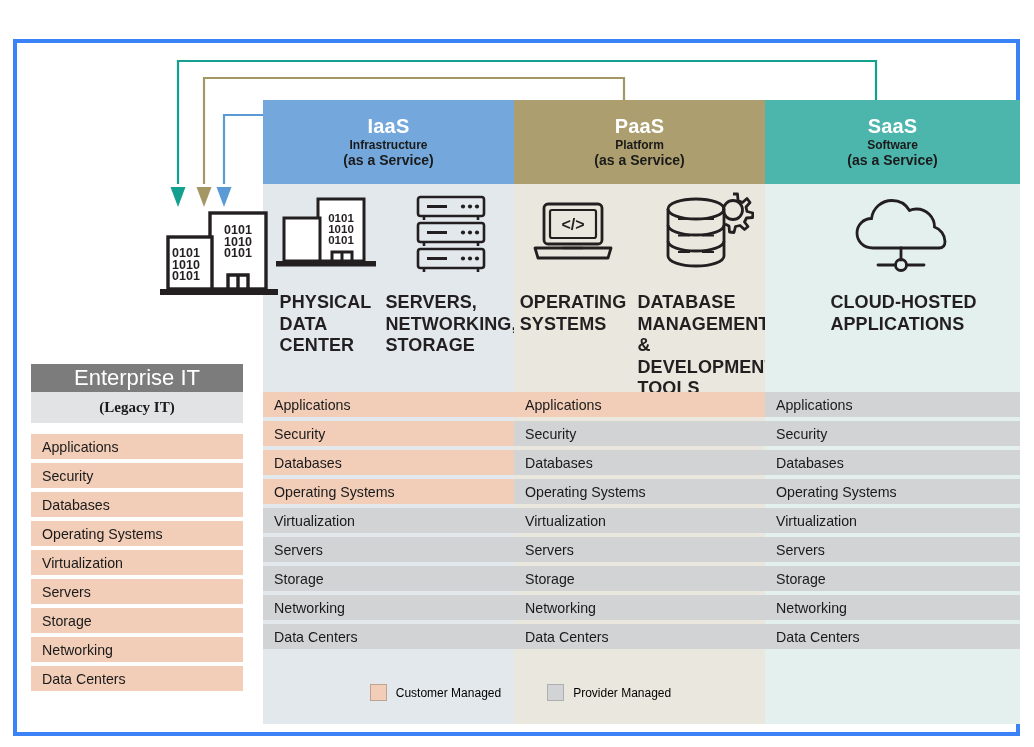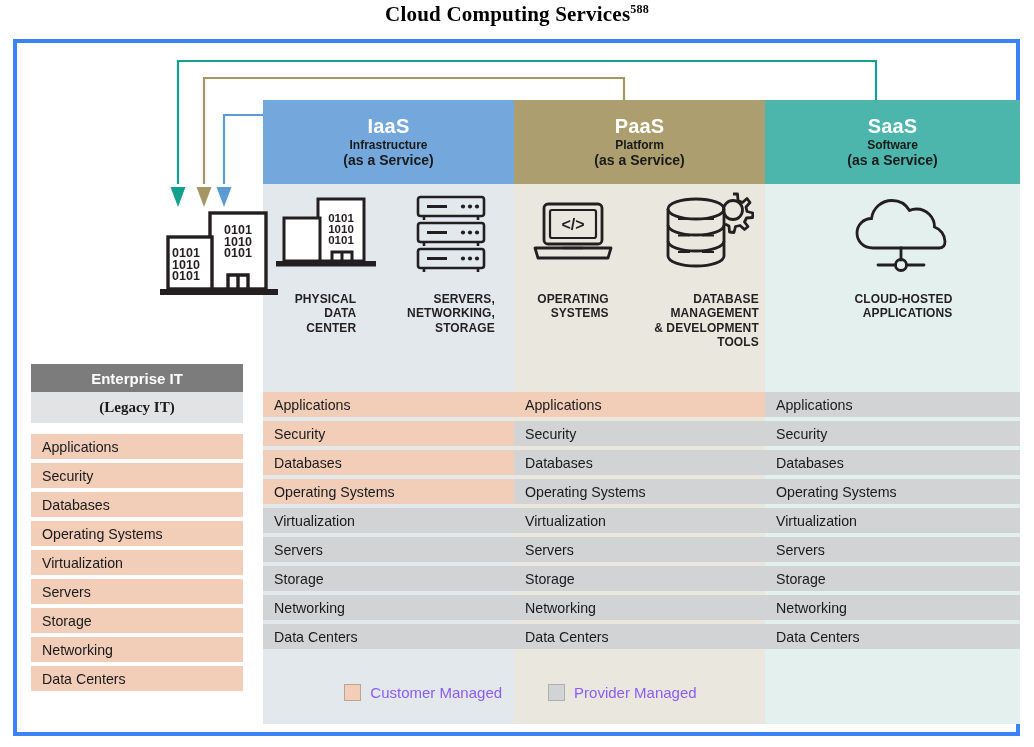--- a/index.html
+++ b/index.html
@@ -27,55 +27,52 @@
               align-items:center;justify-content:center;line-height:1.16;}
   .chead .ab{font-size:20px;font-weight:bold;color:#ffffff;letter-spacing:.2px;}
   .chead .nm{font-size:12px;font-weight:bold;color:#1a1a1a;}
   .chead .sv{font-size:14px;font-weight:bold;color:#1a1a1a;}
 
   .cbody{position:relative;box-sizing:border-box;}
   .iconband{position:relative;height:200px;}
   .iconcell{position:absolute;top:0;display:flex;flex-direction:column;
             align-items:center;}
   .iconcell .glyph{height:100px;display:flex;align-items:center;justify-content:center;}
-  .iconcell .cap{margin-top:8px;text-align:right;font-size:12px;font-weight:bold;
+  .iconcell .cap{margin-top:8px;text-align:left;font-size:18px;font-weight:bold;
                  color:#231f20;line-height:1.2;letter-spacing:.1px;}
 
   
   .rows{position:absolute;left:0;width:100%;}
   .row{height:25px;margin-bottom:4px;display:flex;align-items:center;
        font-size:14.2px;color:#1a1a1a;box-sizing:border-box;}
   .row span{padding-left:11px;}
   .cust{background:#F2CDB8;}
   .prov{background:#D2D3D5;}
 
   
   .ent{position:absolute;left:14px;top:321px;width:212px;}
   .ent .ehead{background:#7C7C7C;height:28px;display:flex;align-items:center;
-              justify-content:center;font-size:15px;font-weight:bold;color:#fff;text-align:right;}
+              justify-content:center;font-size:22px;font-weight:normal;color:#fff;text-align:right;}
   .ent .esub{background:#E2E3E4;height:31px;display:flex;align-items:center;
              justify-content:center;font-size:15px;font-weight:bold;color:#1a1a1a;font-family:Liberation Serif, serif;}
 
   
   .legend{position:absolute;left:0;top:641px;width:1007px;display:flex;
           align-items:center;justify-content:center;gap:46px;}
   .legitem{display:flex;align-items:center;gap:9px;}
   .swatch{width:17px;height:17px;box-sizing:border-box;}
   .sw-cust{background:#F2CDB8;border:1px solid #BEA393;}
   .sw-prov{background:#D2D3D5;border:1px solid #AEAFB1;}
-  .legitem .lbl{font-size:15px;color:#8b5cf6;}
+  .legitem .lbl{font-size:12px;color:#000000;}
 </style>
 </head>
 <body>
 
 <div id="root">
 
-  <div class="title">
-    <span>Cloud Computing Services</span><sup>588</sup>
-  </div>
 
   <div class="frame">
 
     <svg class="wires" viewBox="0 0 1007 697" width="1007" height="697">
 
       <g>
         <path d="M 859 57 L 859 18 L 161 18 L 161 141" fill="none" stroke="#13A08E" stroke-width="2.2"></path>
         <path d="M 161 164 L 153.5 144 L 168.5 144 Z" fill="#13A08E"></path>
       </g>
 

